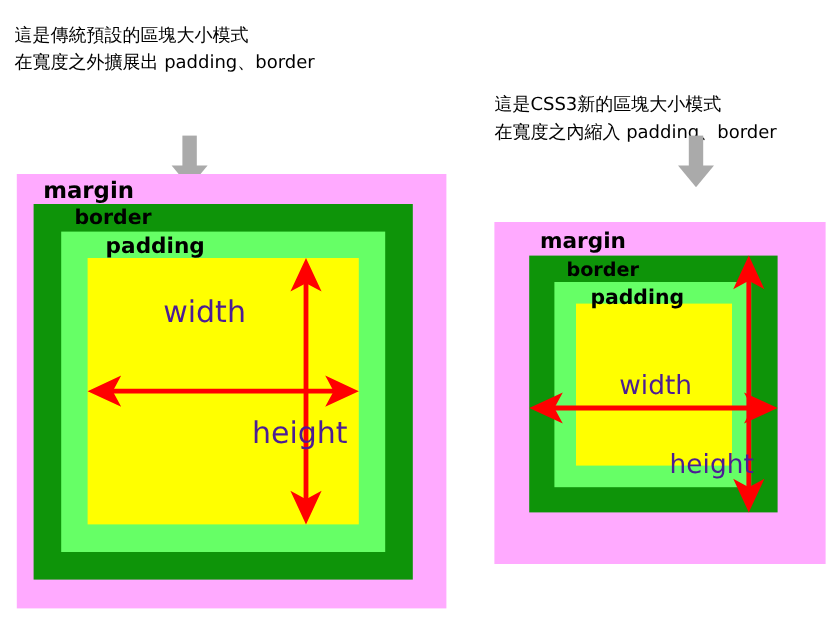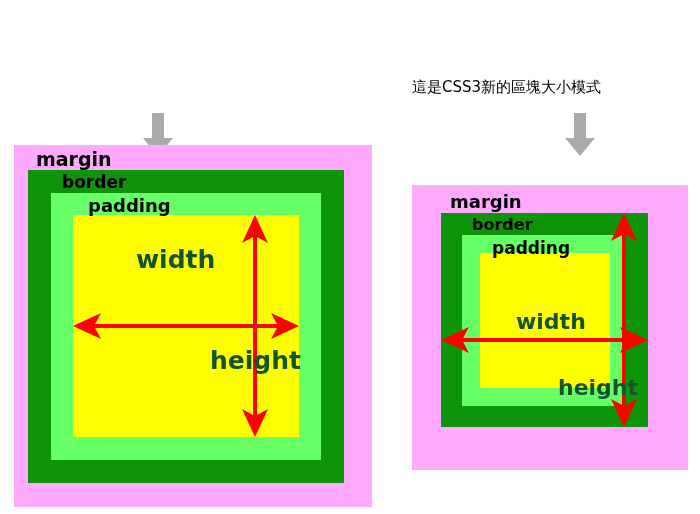--- a/index.html
+++ b/index.html
@@ -98,37 +98,39 @@
   #box-right .layer-content { left: 68px; top: 68px; width: 130px; height: 135px; }
   #box-right .lbl-margin  { left: 38px; top: 8px;  font-size: 18px; }
   #box-right .lbl-border  { left: 60px; top: 32px; font-size: 16px; }
   #box-right .lbl-padding { left: 80px; top: 55px; font-size: 17px; }
 
   
   .arrows { position: absolute; left: 0; top: 0; overflow: visible; }
 
   .dim-label {
     position: absolute;
-    font-weight: bold;
-    color: #14532d;
+    font-weight: normal;
+    color: #4c1d95;
     white-space: nowrap;
     line-height: 1;
     text-align: center;
   }
   #box-left  .dim-width  { left: 122px; top: 102px; font-size: 25px; }
   #box-left  .dim-height { left: 196px; top: 203px; font-size: 25px; }
   #box-right .dim-width  { left: 104px; top: 126px; font-size: 22px; }
   #box-right .dim-height { left: 146px; top: 192px; font-size: 22px; }
 </style>
 </head>
 <body>
 
 <div class="panel" id="panel-left">
 
   <div class="caption" id="caption-left">
+    <div class="cap-line">這是傳統預設的區塊大小模式</div>
+    <div class="cap-line"><span>在寬度之外擴展出</span>&nbsp;<span class="latin">padding、border</span></div>
   </div>
 
   <div class="gray-arrow" id="gray-arrow-left">
     <div class="shaft"></div>
     <div class="head"></div>
   </div>
 
   <div class="boxmodel" id="box-left">
     <div class="layer layer-margin"></div>
     <div class="layer layer-border"></div>
@@ -156,20 +158,21 @@
 
     <div class="dim-label dim-width">width</div>
     <div class="dim-label dim-height">height</div>
   </div>
 </div>
 
 <div class="panel" id="panel-right">
 
   <div class="caption" id="caption-right">
     <div class="cap-line">這是CSS3新的區塊大小模式</div>
+    <div class="cap-line"><span>在寬度之內縮入</span>&nbsp;<span class="latin">padding、border</span></div>
   </div>
 
   <div class="gray-arrow" id="gray-arrow-right" style="left:165px">
     <div class="shaft"></div>
     <div class="head"></div>
   </div>
 
   <div class="boxmodel" id="box-right" style="left:12px">
     <div class="layer layer-margin"></div>
     <div class="layer layer-border"></div>

